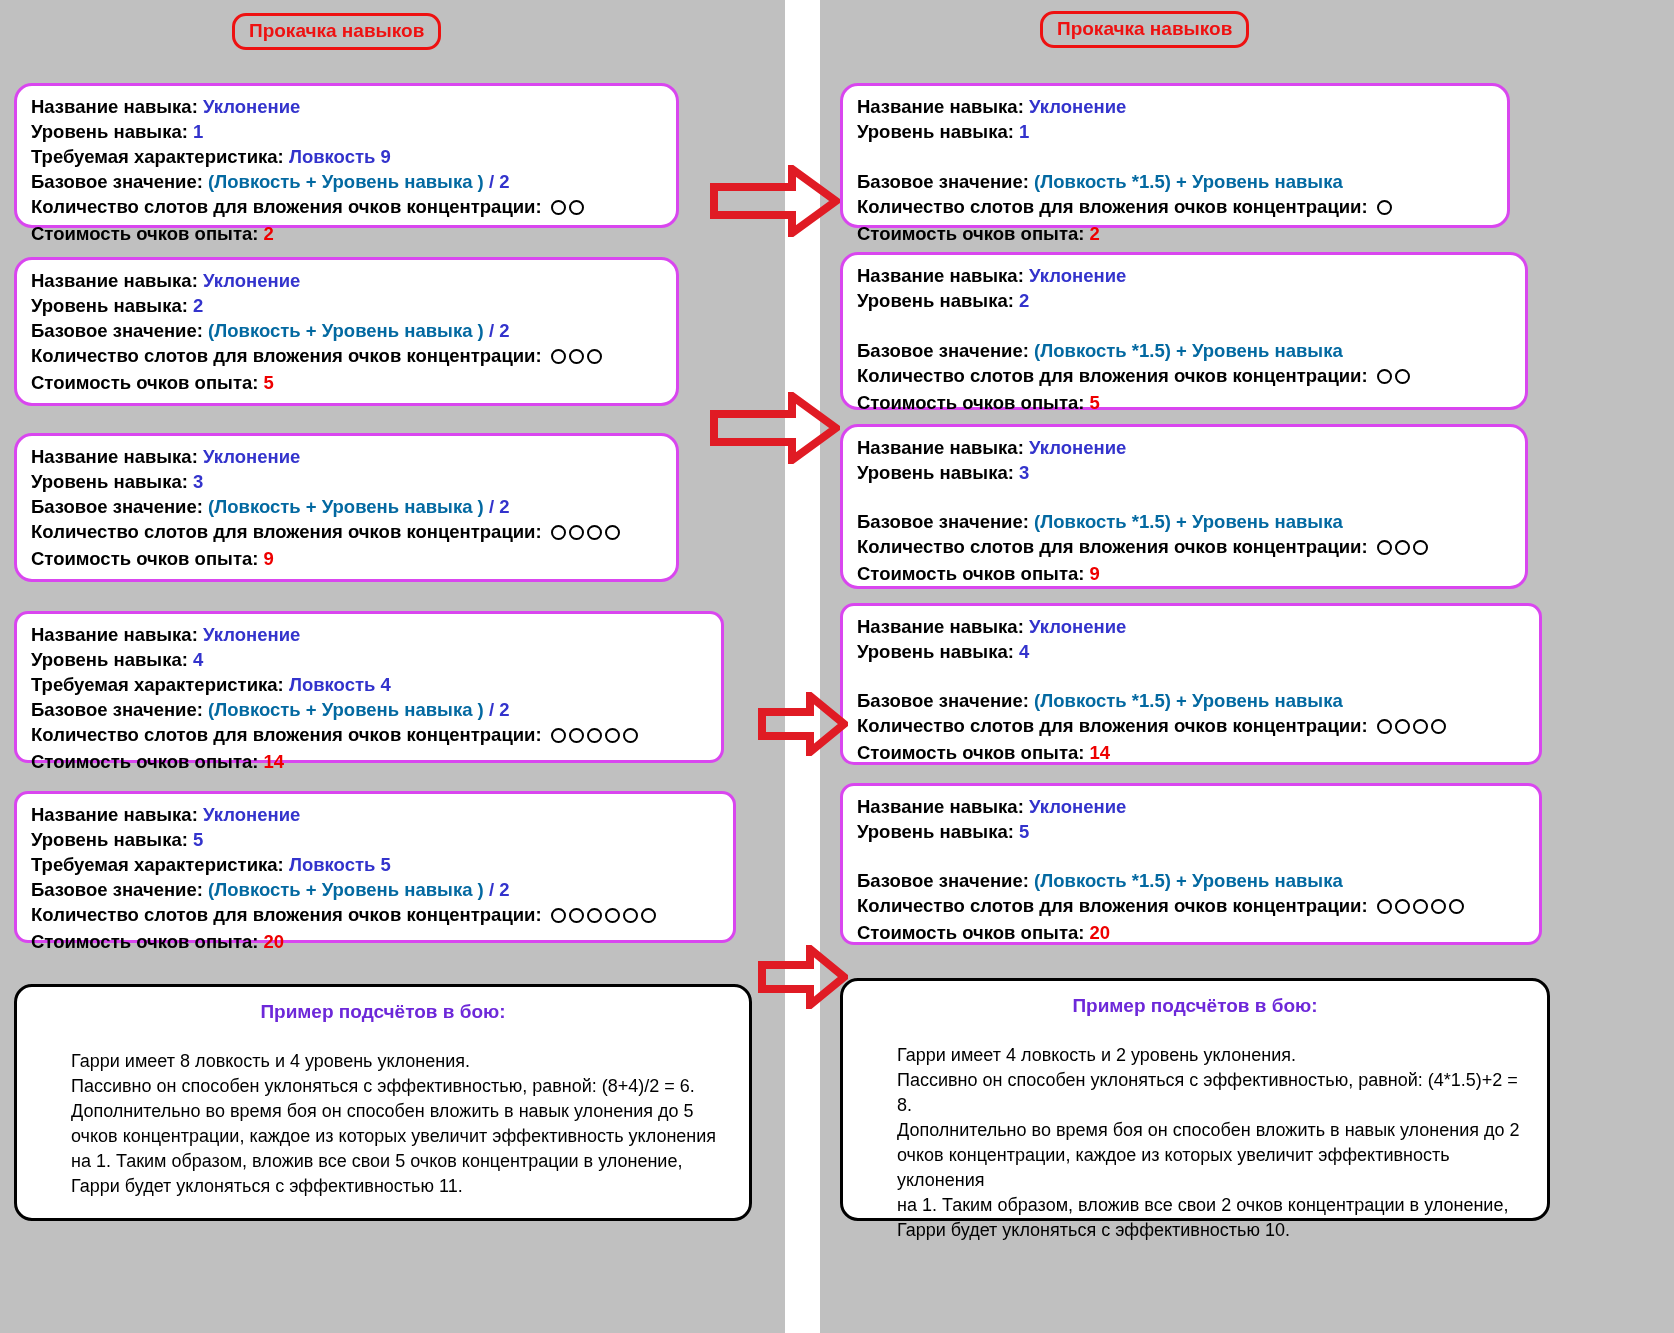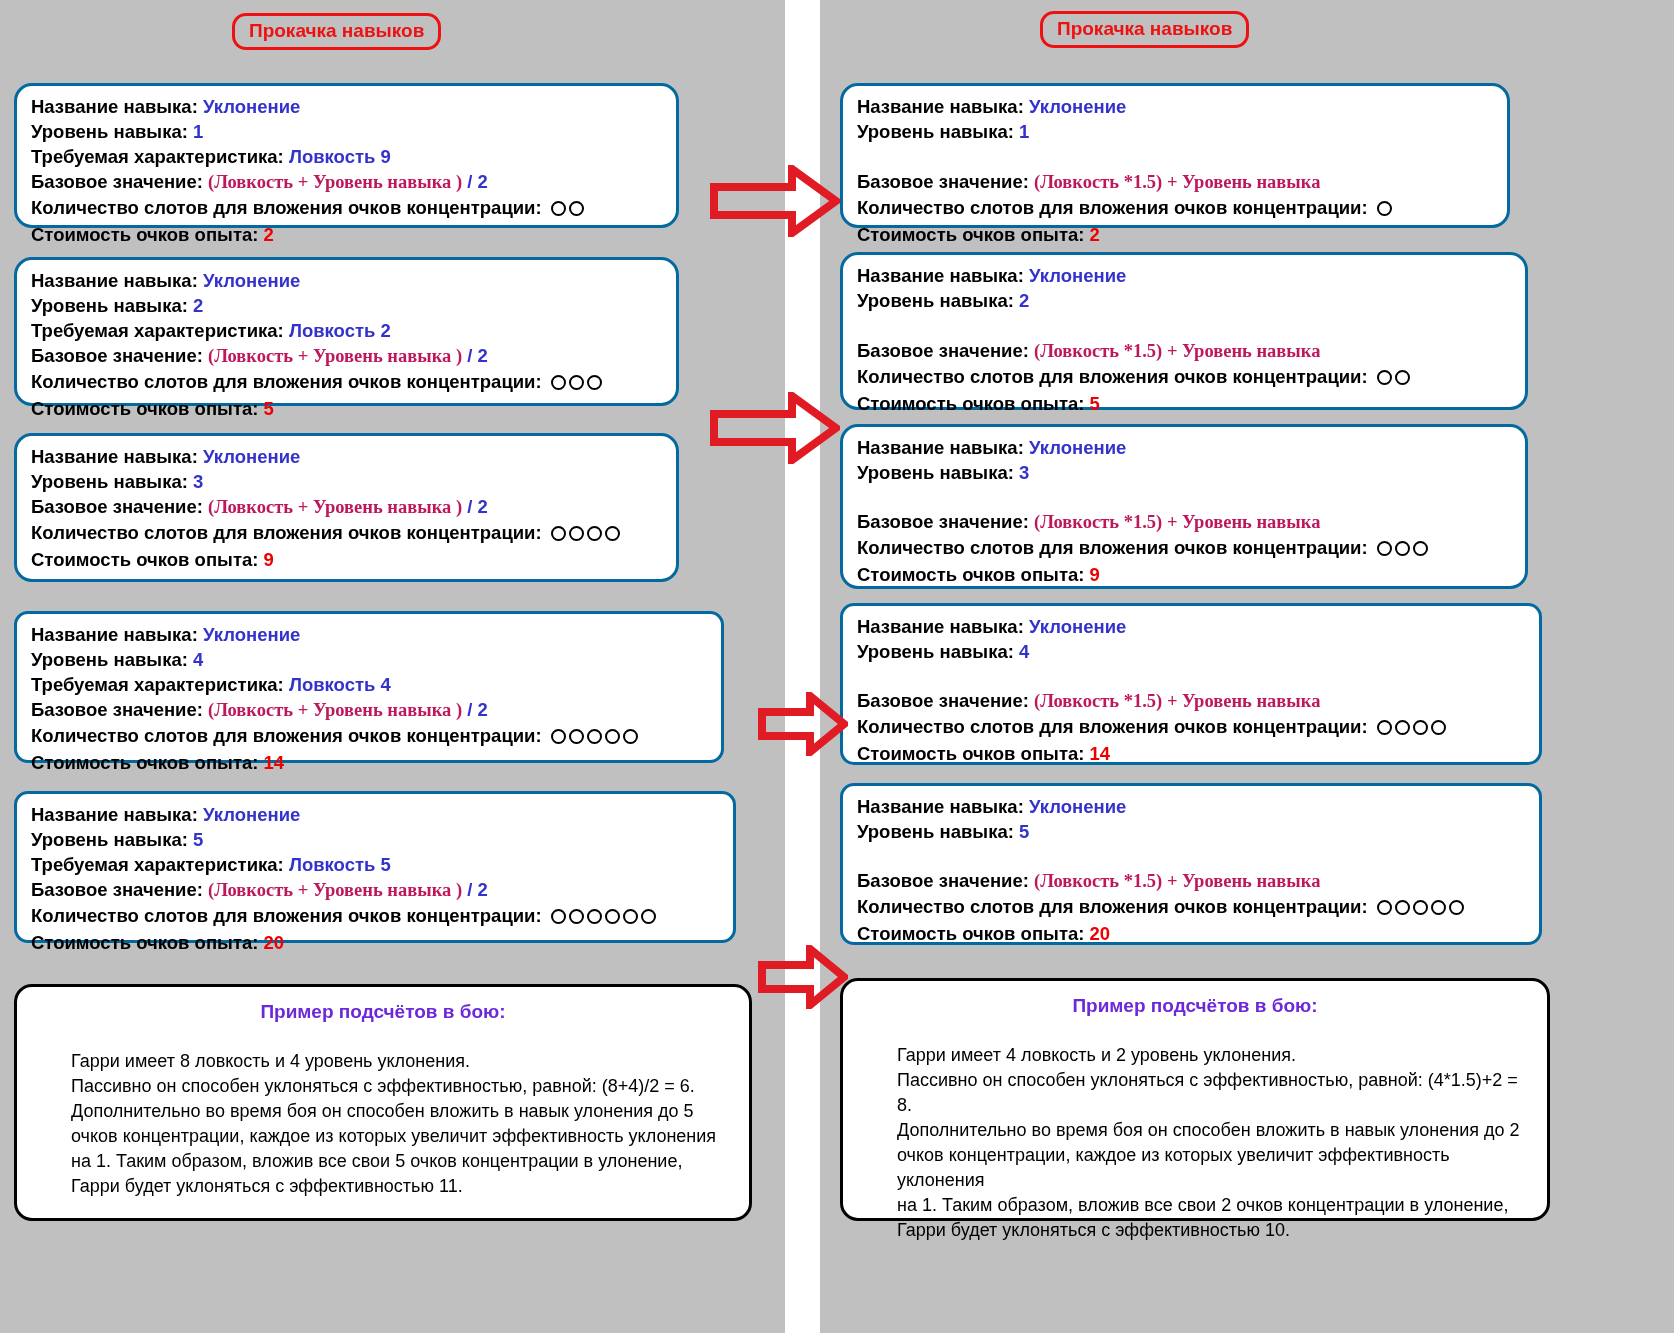--- a/index.html
+++ b/index.html
@@ -32,40 +32,40 @@
     font-weight:bold;
     font-size:19px;
     padding:4px 14px 5px 14px;
     white-space:nowrap;
   }
 
   
   .card {
     position:absolute;
     background:#ffffff;
-    border:3px solid #0369a1;
+    border:3px solid #d946ef;
     border-radius:18px;
     padding:8px 10px 8px 14px;
   }
   .card.sq { border-radius:14px; }
 
   .row {
     font-size:18.5px;
     line-height:25px;
     font-weight:bold;
     color:#000000;
     white-space:nowrap;
   }
   .row .v { color:#3333cc; }
   .row .v-red { color:#ee0000; }
   .row .lab { color:#000000; }
   .row.spacer { height:25px; }
   .row.spacer2 { height:24px; }
 
-  .formula { color:#be185d; font-weight:bold;font-family:Liberation Serif, serif; }
+  .formula { color:#0369a1; font-weight:bold; }
   .formula-tail { color:#3333cc; font-weight:bold; }
 
   
   .slots { display:inline-block; vertical-align:-2px; margin-left:4px; }
   .slot {
     display:inline-block;
     width:15px; height:15px;
     border:2.4px solid #000;
     border-radius:50%;
     margin-right:3px;
@@ -135,24 +135,20 @@
     </div>
 
     <div class="card" style="left:14px; top:257px; width:665px; height:149px;">
       <div class="row">
         <span class="lab">Название навыка:</span>
         <span class="v">Уклонение</span>
       </div>
       <div class="row">
         <span class="lab">Уровень навыка:</span>
         <span class="v">2</span>
-      </div>
-      <div class="row">
-        <span class="lab">Требуемая характеристика:</span>
-        <span class="v">Ловкость 2</span>
       </div>
       <div class="row">
         <span class="lab">Базовое значение:</span>
         <span class="formula">(Ловкость + Уровень навыка )</span>
         <span class="formula-tail">/ 2</span>
       </div>
       <div class="row">
         <span class="lab">Количество слотов для вложения очков концентрации:</span>
         <span class="slots"><span class="slot"></span><span class="slot"></span><span class="slot"></span></span>
       </div>

